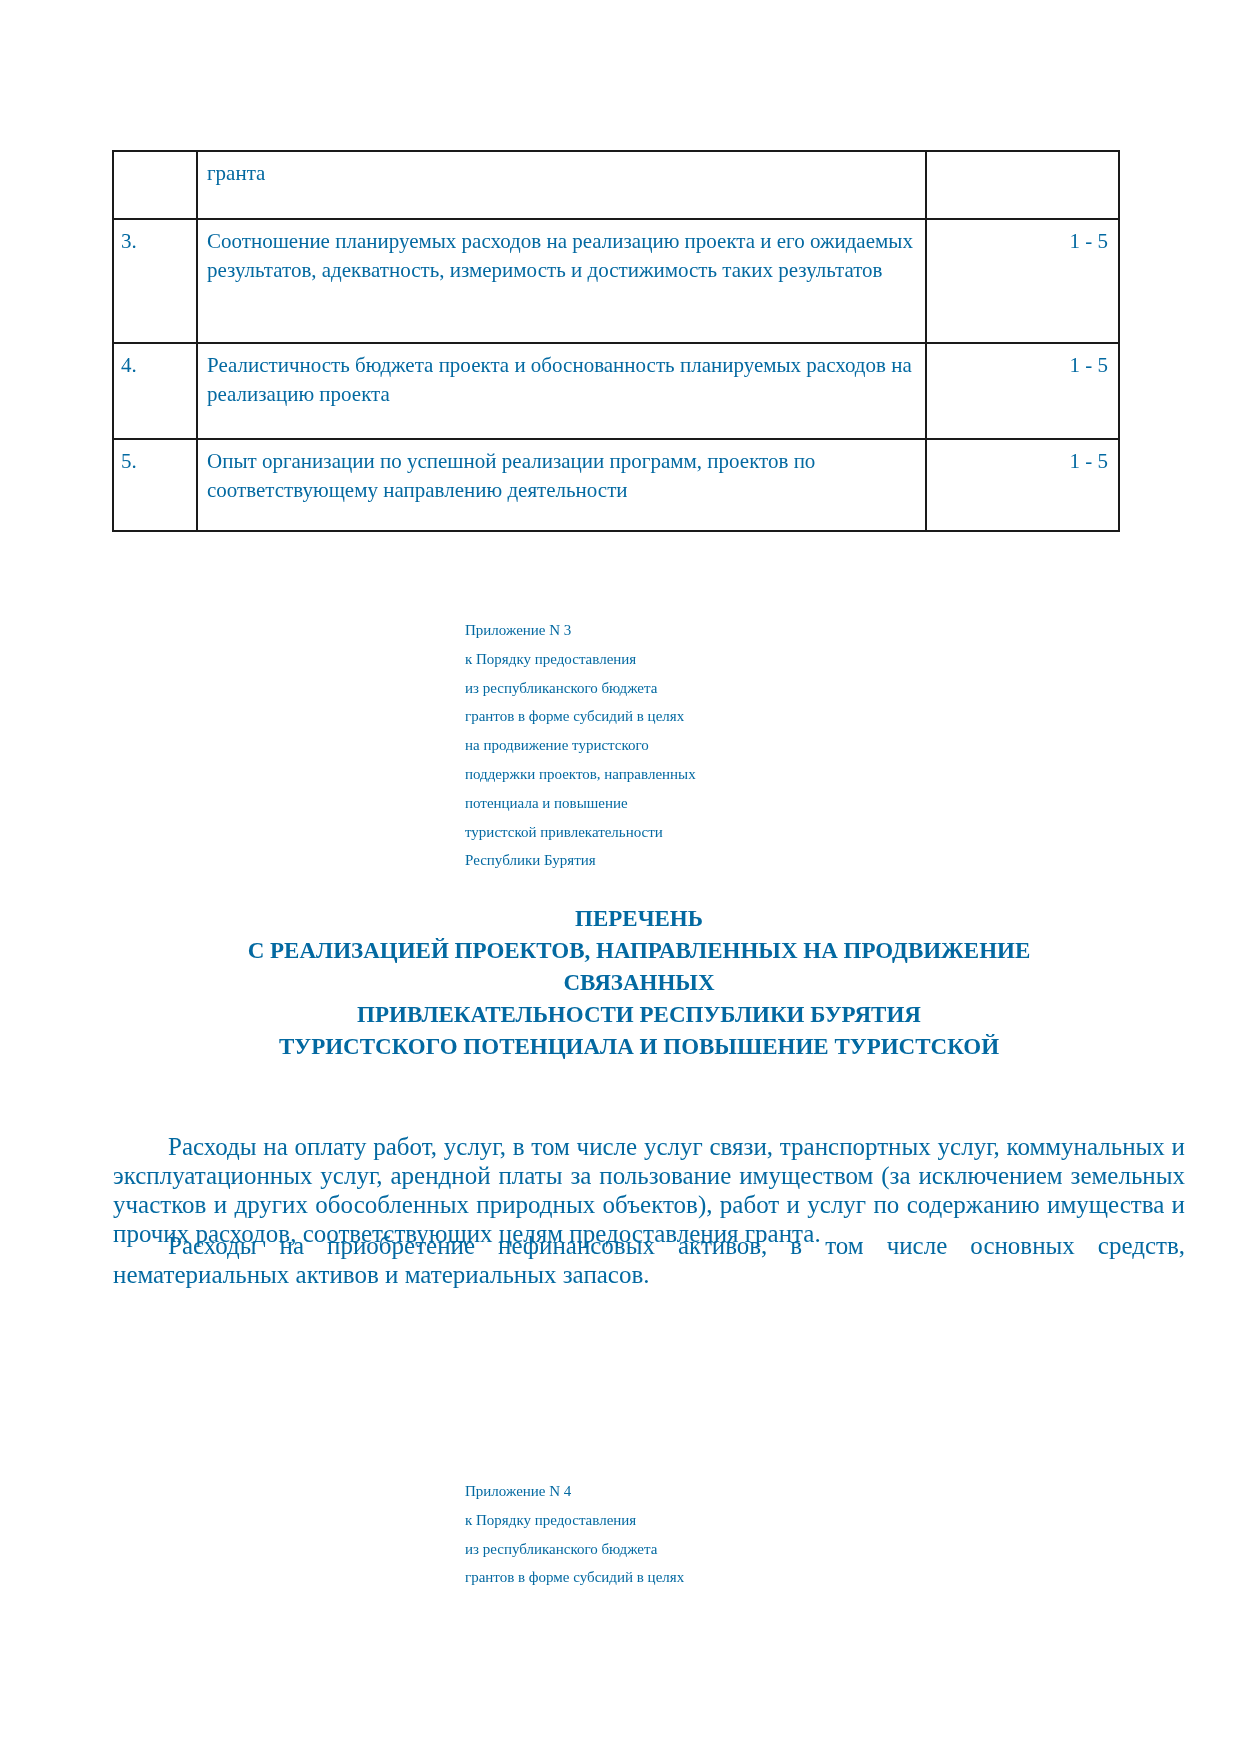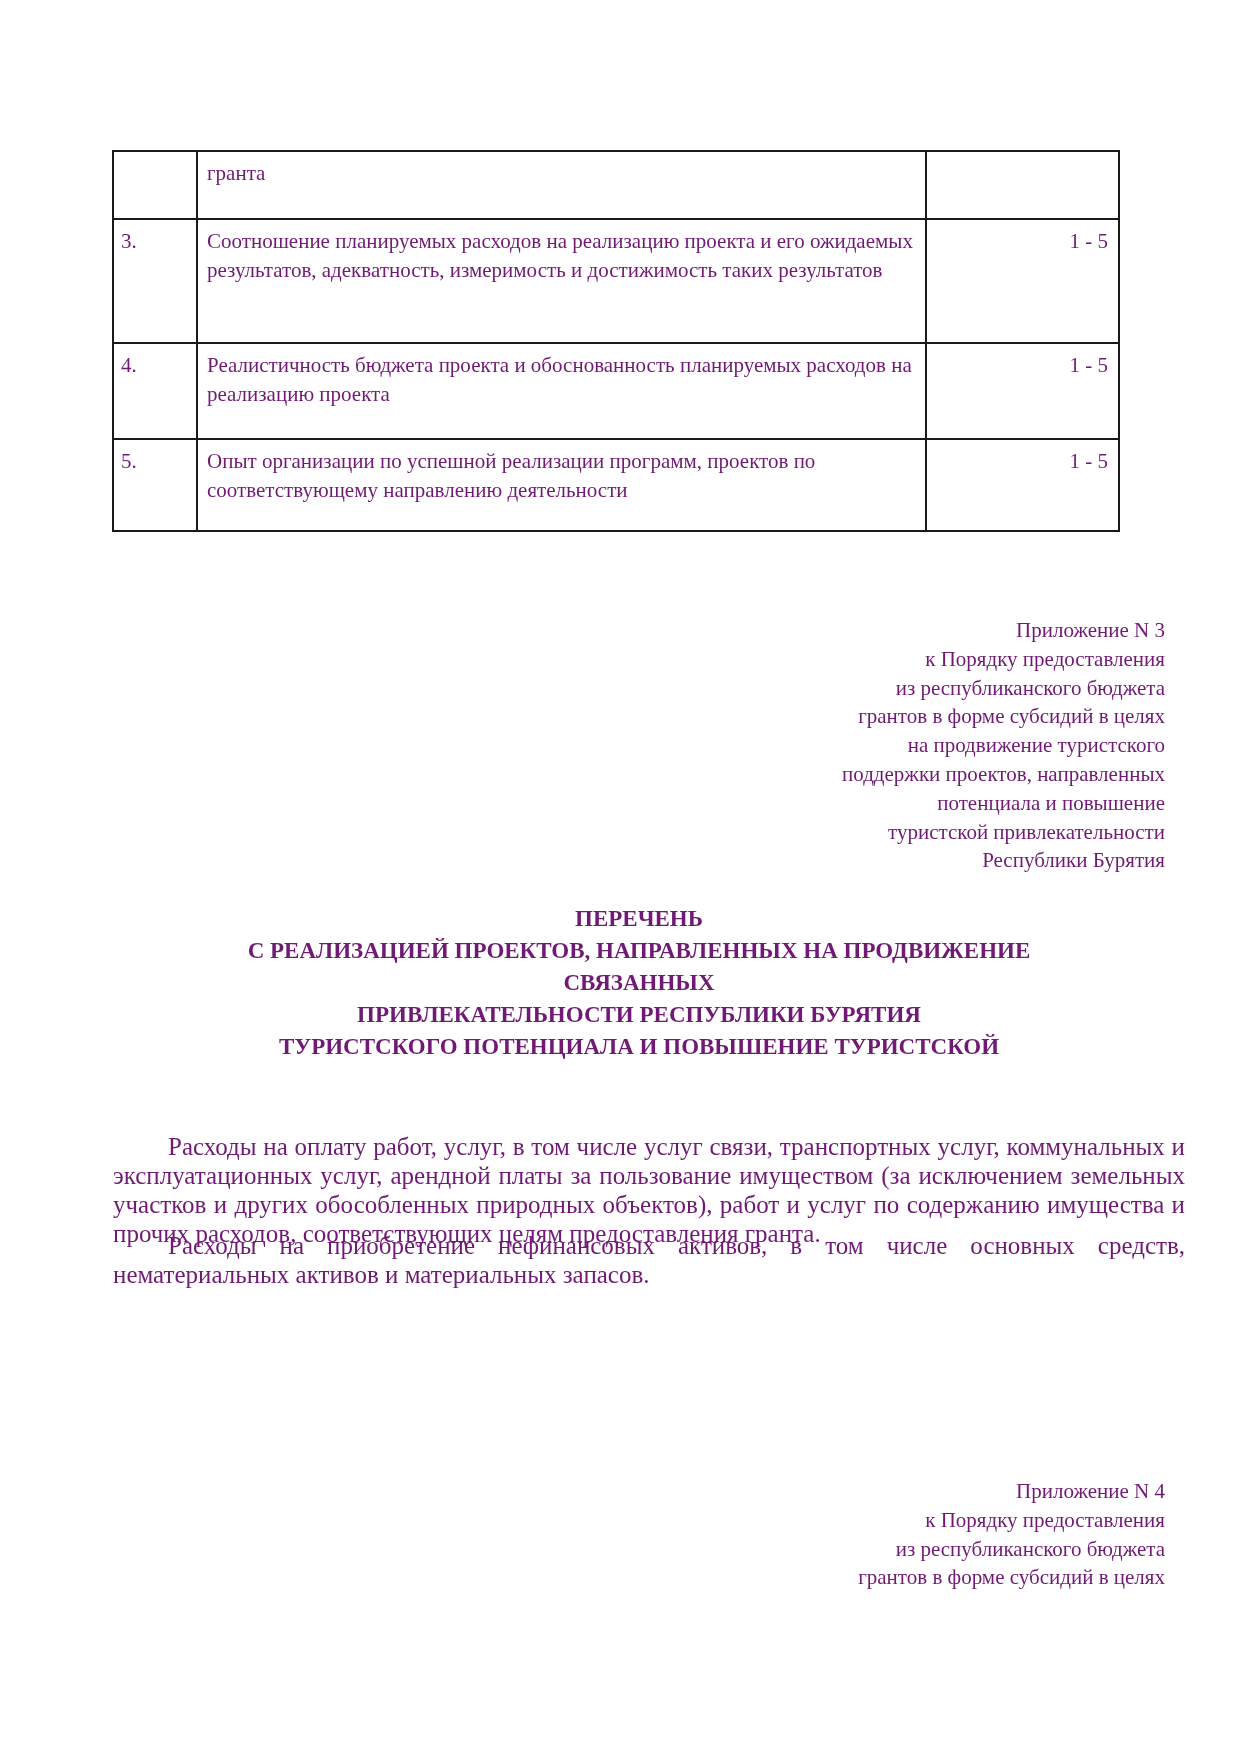--- a/index.html
+++ b/index.html
@@ -5,21 +5,21 @@
   html, body {
     margin: 0;
     padding: 0;
     background: #ffffff;
   }
   .page {
     position: relative;
     width: 1240px;
     height: 1754px;
     background: #ffffff;
-    color: #701a75;
+    color: #0369a1;
     font-family: "Liberation Serif", "DejaVu Serif", serif;
     overflow: hidden;
   }
 
   
   .criteria-table {
     position: absolute;
     left: 112px;
     top: 150px;
     width: 945px;
@@ -47,22 +47,21 @@
   .row-cont  td { height: 52px; }
   .row-r3    td { height: 108px; }
   .row-r4    td { height: 80px; }
   .row-r5    td { height: 76px; }
 
   
   .appendix-block {
     position: absolute;
     right: 75px;
     width: 700px;
-    text-align: right;
-    font-size: 21px;
+    font-size: 15px;
     line-height: 28.8px;
     white-space: nowrap;
   }
   .appendix-3 { top: 616px; }
   .appendix-4 { top: 1477px; }
 
   
   .doc-title {
     position: absolute;
     left: 103px;

